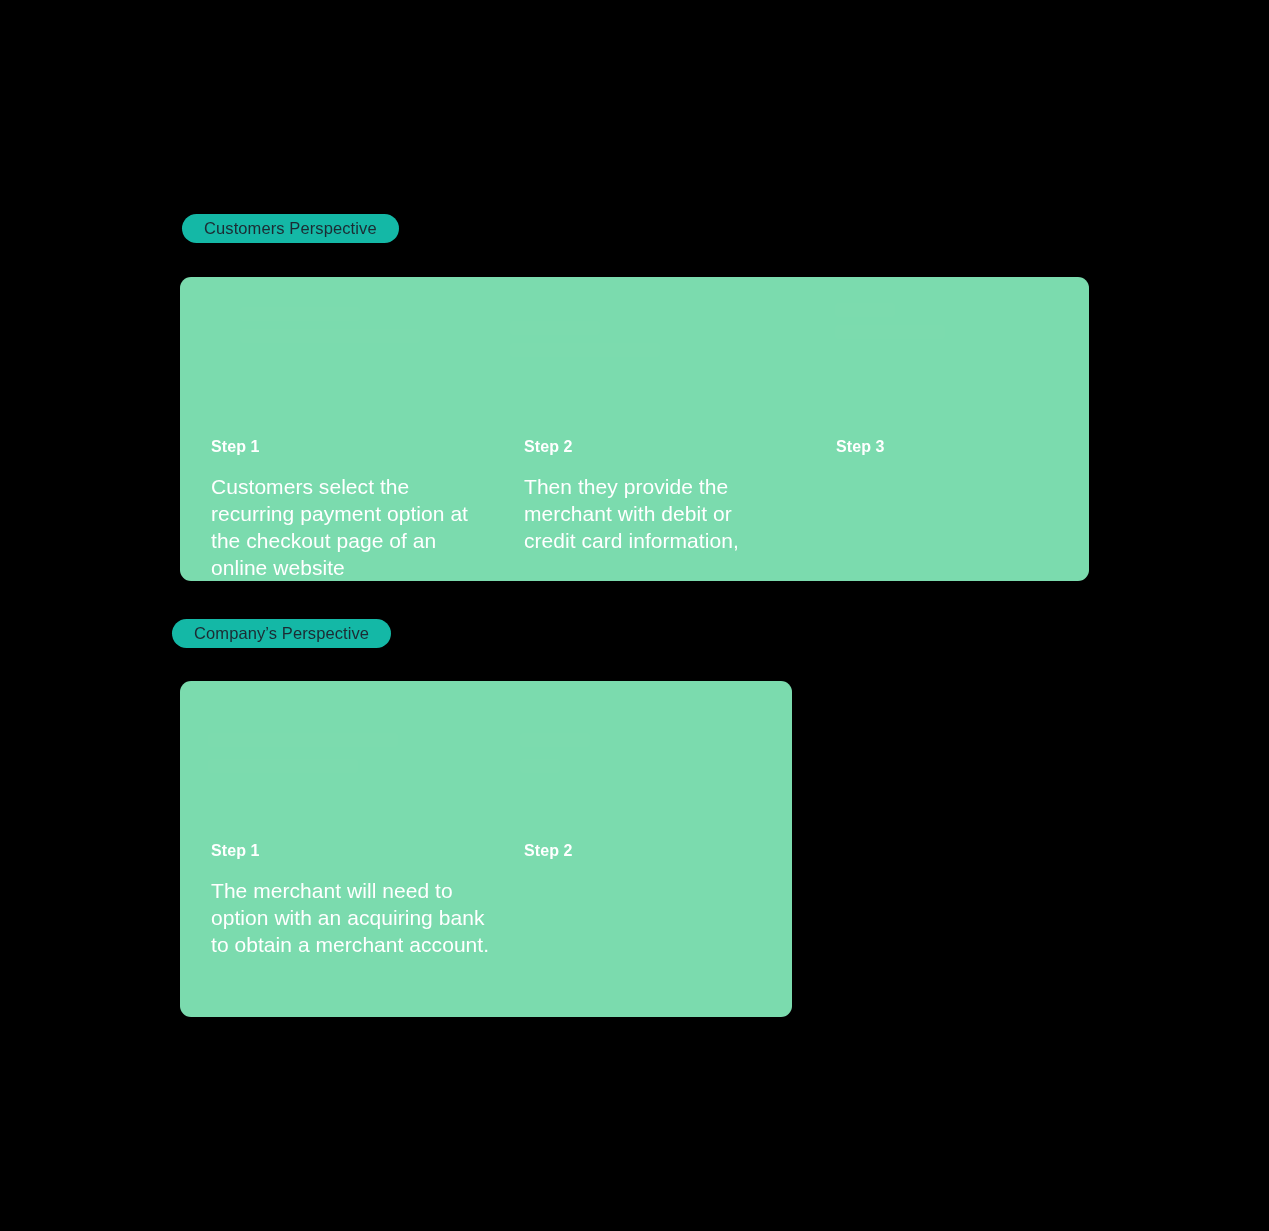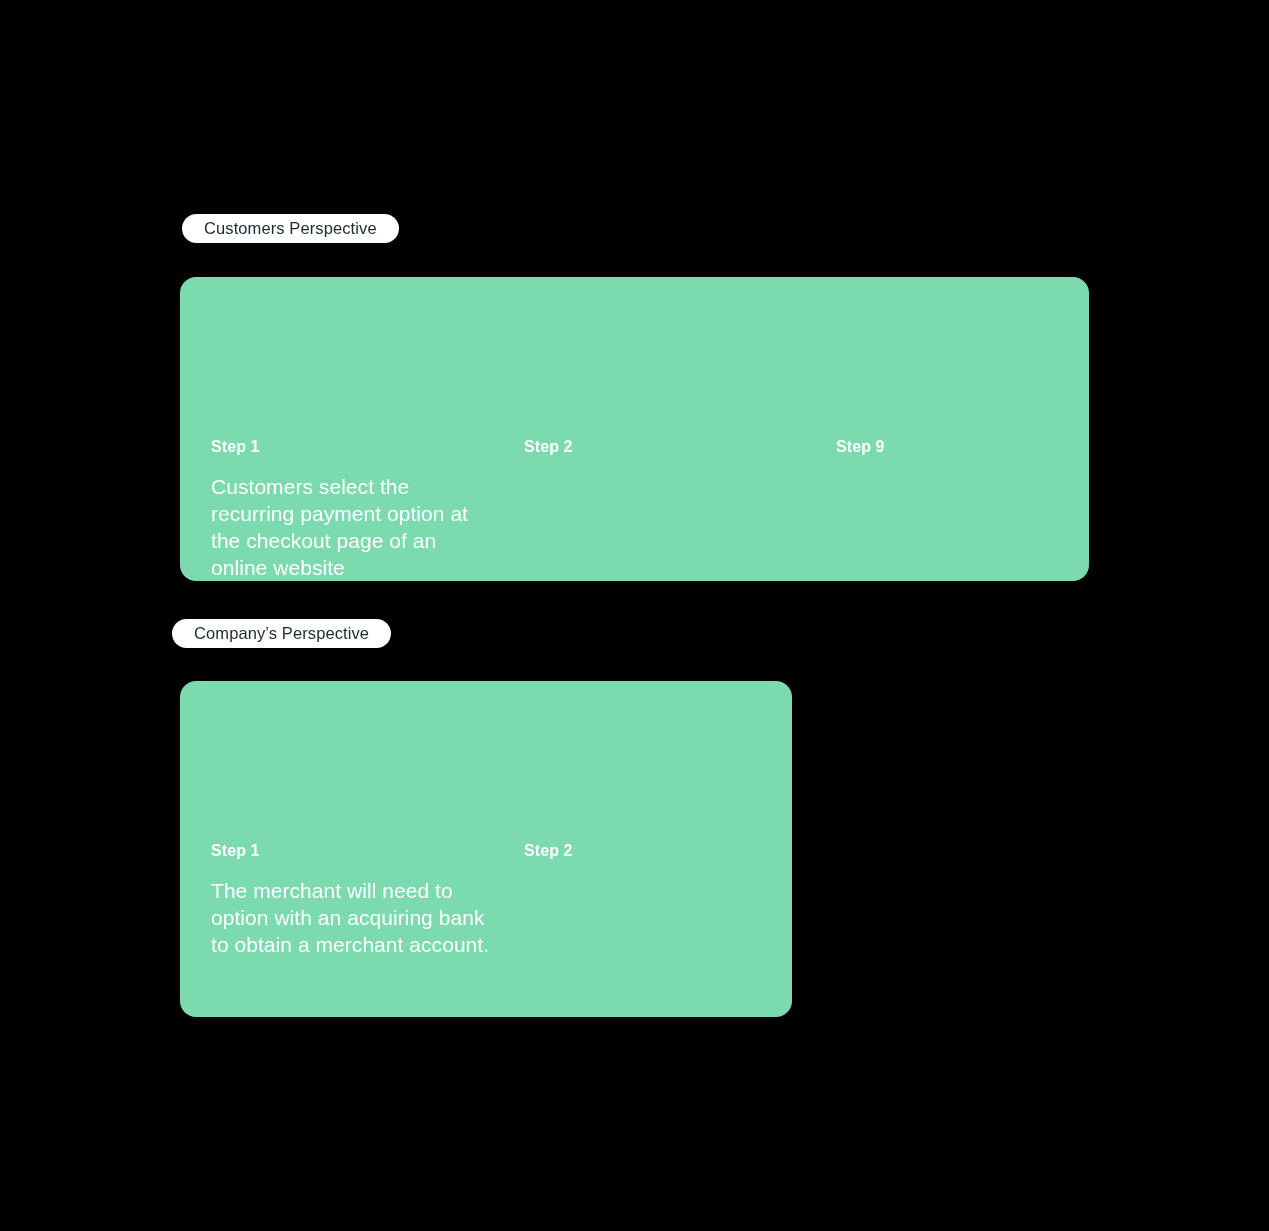--- a/index.html
+++ b/index.html
@@ -25,36 +25,36 @@
 
   
   .badge {
     position:absolute;
     display:inline-flex;
     align-items:center;
     justify-content:center;
     height:29px;
     padding:0 22px;
     border-radius:999px;
-    background:#ffffff;
+    background:#14b8a6;
     color:#1C2B33;
     font-size:16.5px;
     line-height:1;
     letter-spacing:0.1px;
     white-space:nowrap;
   }
 
   #badge-customers { left:182px; top:214px; }
   #badge-company   { left:172px; top:619px; }
 
   
   .card {
     position:absolute;
     background:#7BDBAE;
-    border-radius:16px;
+    border-radius:11px;
   }
 
   #card-customers {
     left:180px;
     top:277px;
     width:909px;
     height:304px;
   }
 
   #card-company {
@@ -127,24 +127,25 @@
 
     <div class="steps">
 
       <div class="step" id="cust-step-1">
         <div class="step-title">Step 1</div>
         <div class="step-body">Customers select the recurring payment option at the checkout page of an online website</div>
       </div>
 
       <div class="step" id="cust-step-2">
         <div class="step-title">Step 2</div>
+        <div class="step-body">Then they provide the merchant with debit or credit card information,</div>
       </div>
 
       <div class="step" id="cust-step-3">
-        <div class="step-title">Step 9</div>
+        <div class="step-title">Step 3</div>
       </div>
 
     </div>
   </div>
 
   <div class="badge" id="badge-company">Company’s Perspective</div>
 
   <div class="card" id="card-company">
 
     <div class="ghost" style="left:28px; top:52px;  width:190px; height:14px;"></div>

